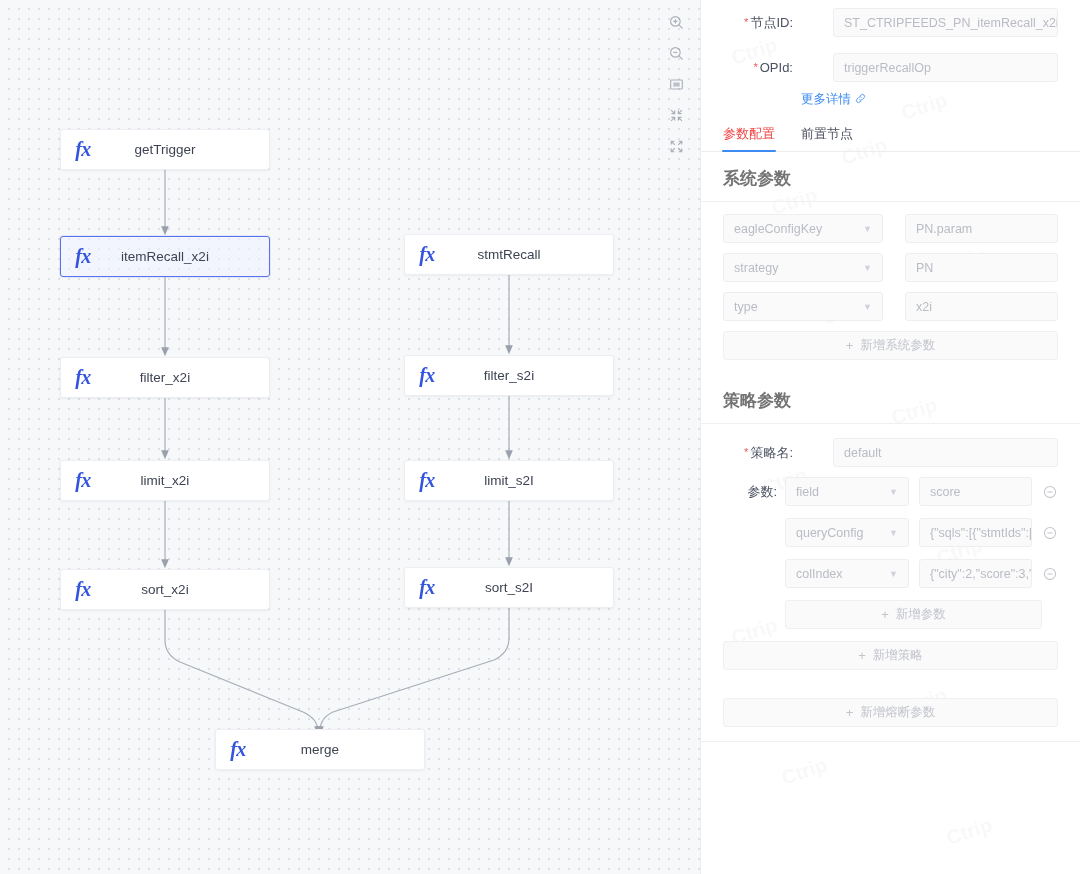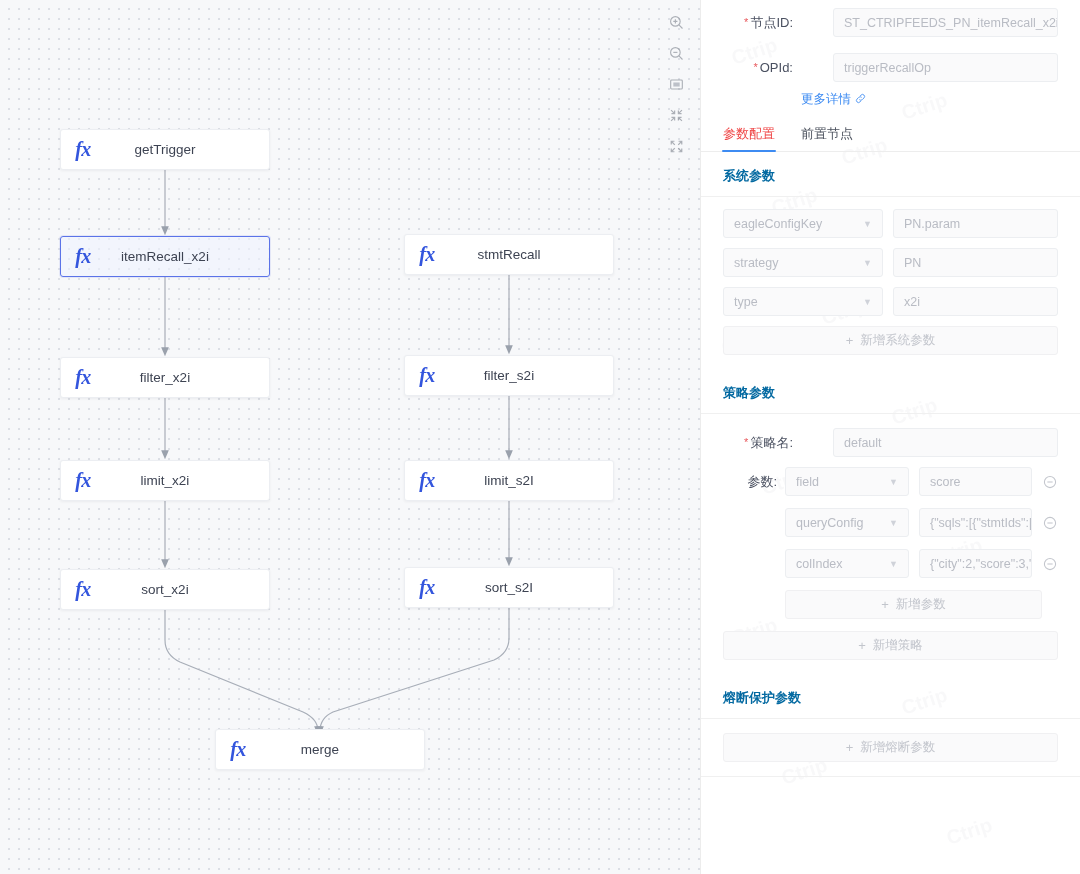--- a/index.html
+++ b/index.html
@@ -127,28 +127,28 @@
     padding-bottom: 8px; cursor: pointer;
     position: relative;
   }
   .tab.active { color: #ef4444; }
   .tab.active:after {
     content: ""; position: absolute; left: -1px; right: -1px; bottom: -1px;
     height: 2px; background: #3d8bf2; border-radius: 2px;
   }
 
   .section-title {
-    font-size: 13px; font-weight: 700; color: #0369a1;
+    font-size: 17px; font-weight: 700; color: #737373;
     padding: 15px 22px 11px 22px;
     border-bottom: 1px solid #f0f0f0;
   }
 
   .group { padding: 12px 0 2px 0; }
 
-  .kv-row { display: flex; gap: 10px; padding: 0 22px; margin-bottom: 10px; align-items: center; }
+  .kv-row { display: flex; gap: 22px; padding: 0 22px; margin-bottom: 10px; align-items: center; }
   .kv-row .k { flex: 0 0 160px; }
   .kv-row .v { flex: 1; }
 
   .param-row { display: flex; align-items: center; padding: 0 22px 3px 22px; margin-bottom: 9px; }
   .param-row .plabel { width: 62px; flex: 0 0 62px; text-align: right; padding-right: 8px; font-size: 13px; color: #4a5060; }
   .param-row .k { flex: 0 0 124px; }
   .param-row .v { flex: 1; margin-left: 10px; }
   .minus {
     width: 16px; flex: 0 0 16px; margin-left: 10px;
     color: #c3c6cd; cursor: pointer;
@@ -421,21 +421,20 @@
           <span class="plus">+</span>
           <span>新增参数</span>
         </div>
         <div class="addbtn" style="margin-top:8px;">
           <span class="plus">+</span>
           <span>新增策略</span>
         </div>
       </div>
 
       
-      <div class="section-title">熔断保护参数</div>
       <div class="group">
         <div class="addbtn">
           <span class="plus">+</span>
           <span>新增熔断参数</span>
         </div>
       </div>
       <div class="divider"></div>
 
     </div>
   </div>

